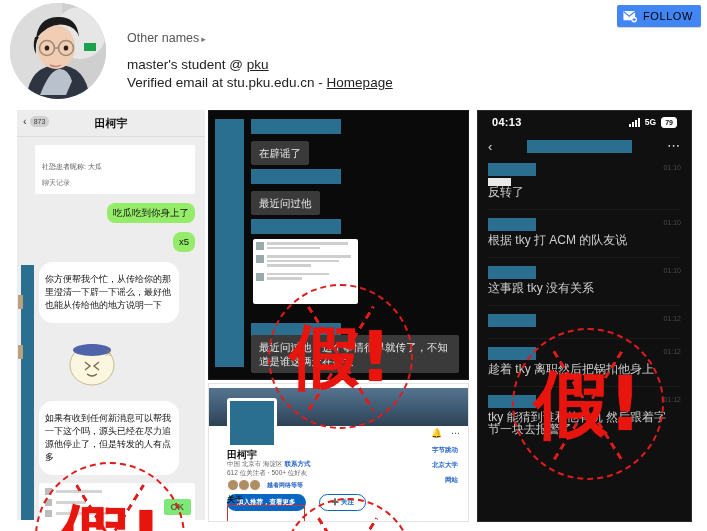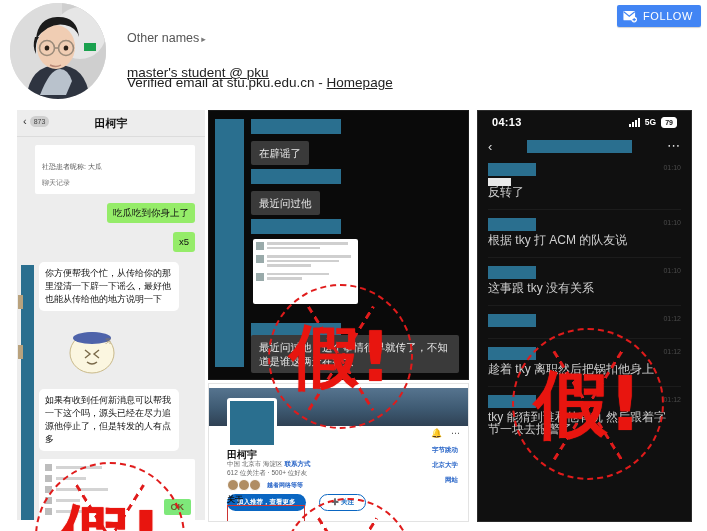--- a/index.html
+++ b/index.html
@@ -29,33 +29,33 @@
     letter-spacing:0.1px;
     line-height:26px;
   }
   .other-names{
     position:absolute;left:127px;top:31px;
     font-size:12.5px;color:#555;
     line-height:15px;
   }
   .other-names .caret{font-size:9px;color:#777;margin-left:2px;}
   .affil{
-    position:absolute;left:127px;top:64px;
-    font-size:13.5px;color:#222;line-height:17px;text-decoration:underline;
+    position:absolute;left:127px;top:56px;
+    font-size:13.5px;color:#222;line-height:17px;
   }
   .verified{
     position:absolute;left:127px;top:74px;
     font-size:13.5px;color:#222;line-height:17px;
   }
   .link{color:#222;text-decoration:underline;cursor:pointer;}
   .follow-btn{
     position:absolute;right:6px;top:5px;
     height:22px;
     background:#4285f4;
-    color:#ffffff;
+    color:#000000;
     border:none;border-radius:2px;
     display:flex;align-items:center;
     padding:0 8px 0 6px;
     gap:5px;
     cursor:pointer;
     box-shadow:0 1px 1px rgba(0,0,0,0.18);
   }
   .follow-btn .lbl{
     font-size:11px;letter-spacing:0.6px;font-weight:500;
   }
@@ -91,28 +91,28 @@
   .wx-title{font-size:11px;color:#111;font-weight:bold;}
   .wx-body{position:relative;height:384px;background:#ededed;padding:0;}
   .wx-card{
     margin:8px 10px 0 18px;background:#fff;border-radius:2px;
     padding:6px 7px;
   }
   .wx-card .l1{font-size:7px;color:#8e8e8e;line-height:10px;filter:blur(.3px);}
   .wx-card .l2{font-size:7px;color:#555;line-height:10px;margin-top:1px;}
   .wx-card .l3{font-size:7px;color:#777;line-height:10px;margin-top:6px;}
   .bub-green{
-    background:#95ec69;border-radius:3px;
+    background:#95ec69;border-radius:8px;
     padding:4px 6px;font-size:9.5px;color:#111;line-height:12px;
     display:inline-block;max-width:130px;
   }
   .row-right{display:flex;justify-content:flex-end;padding-right:10px;margin-top:9px;}
   .bub-grey{
-    background:#fff;border-radius:5px;
-    padding:5px 6px;font-size:9px;color:#111;line-height:13px;
+    background:#fff;border-radius:14px;
+    padding:11px 6px;font-size:9px;color:#111;line-height:13px;
     display:inline-block;max-width:128px;
   }
   .row-left{display:flex;justify-content:flex-start;padding-left:22px;margin-top:10px;}
   .wx-redact{
     position:absolute;left:4px;top:120px;width:13px;height:260px;
     background:#2a6f8f;
   }
   .wx-redact .notch{position:absolute;left:-3px;width:5px;height:14px;background:#b9a27d;}
   .sticker{
     margin:6px 0 0 44px;width:62px;height:58px;

